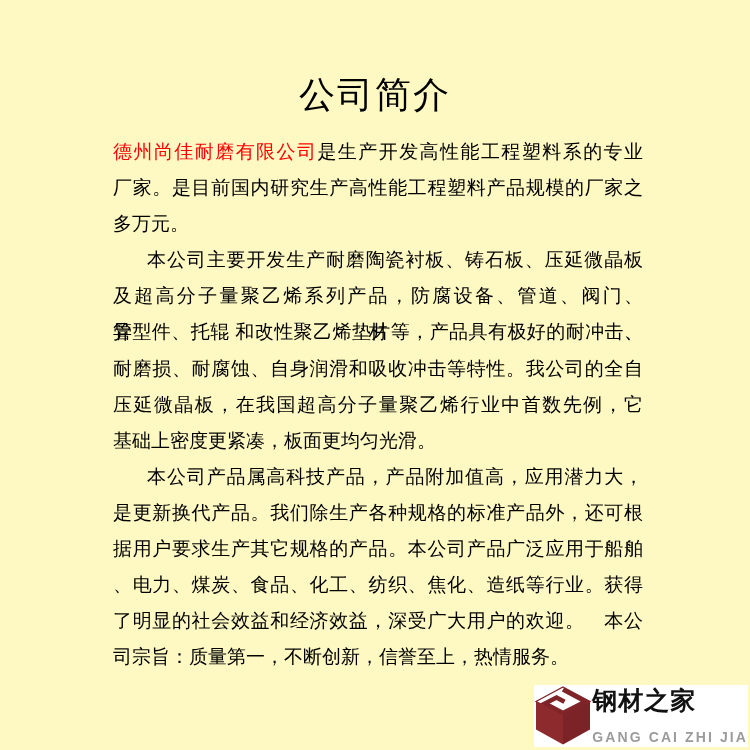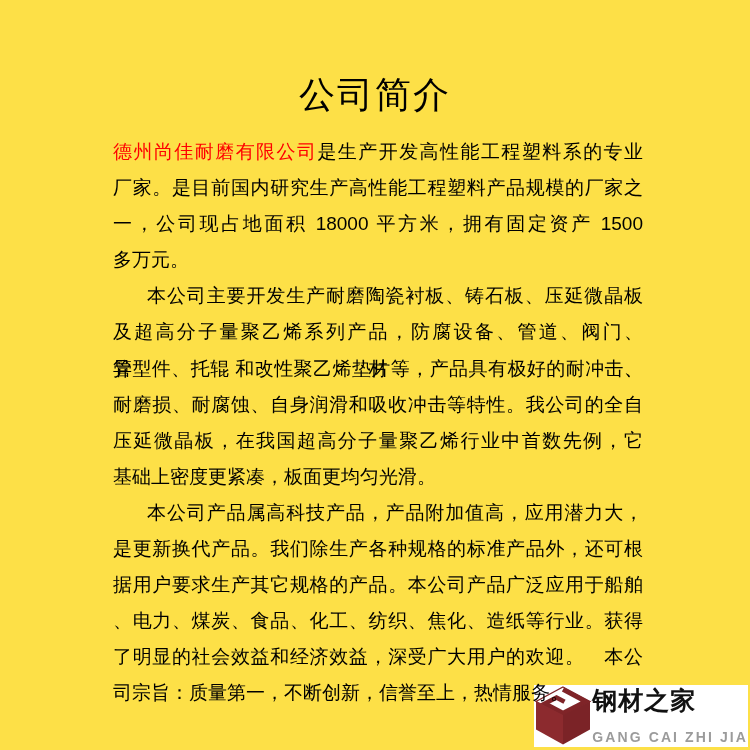--- a/index.html
+++ b/index.html
@@ -4,21 +4,21 @@
 <style>
   html, body {
     margin: 0; padding: 0;
     width: 750px; height: 750px;
     background: #ffffff;
     overflow: hidden;
   }
   .page {
     position: relative;
     width: 750px; height: 750px;
-    background: #fde047;
+    background: #fef9c3;
     font-family: "Liberation Sans", sans-serif;
     color: #000000;
   }
   .title {
     position: absolute;
     top: 47px; left: 0;
     width: 100%;
     text-align: center;
     font-family: "Liberation Serif", serif;
     font-weight: 400;
@@ -79,21 +79,20 @@
 <body>
 
 <div class="page">
 
   <h1 class="title">公司简介</h1>
 
   <div class="doc-body">
       <div class="paragraph">
         <div class="line"><span class="red">德州尚佳耐磨有限公司</span>是生产开发高性能工程塑料系的专业</div>
         <div class="line">厂家。是目前国内研究生产高性能工程塑料产品规模的厂家之</div>
-        <div class="line">一，公司现占地面积 18000 平方米，拥有固定资产 1500</div>
         <div class="line para-end">多万元。</div>
       </div>
       <div class="paragraph">
         <div class="line indent">本公司主要开发生产耐磨陶瓷衬板、铸石板、压延微晶板</div>
         <div class="line">及超高分子量聚乙烯系列产品，防腐设备、管道、阀门、管材、</div>
         <div class="line">异型件、托辊 和改性聚乙烯垫片等，产品具有极好的耐冲击、</div>
         <div class="line">耐磨损、耐腐蚀、自身润滑和吸收冲击等特性。我公司的全自</div>
         <div class="line">压延微晶板，在我国超高分子量聚乙烯行业中首数先例，它</div>
         <div class="line para-end">基础上密度更紧凑，板面更均匀光滑。</div>
       </div>

